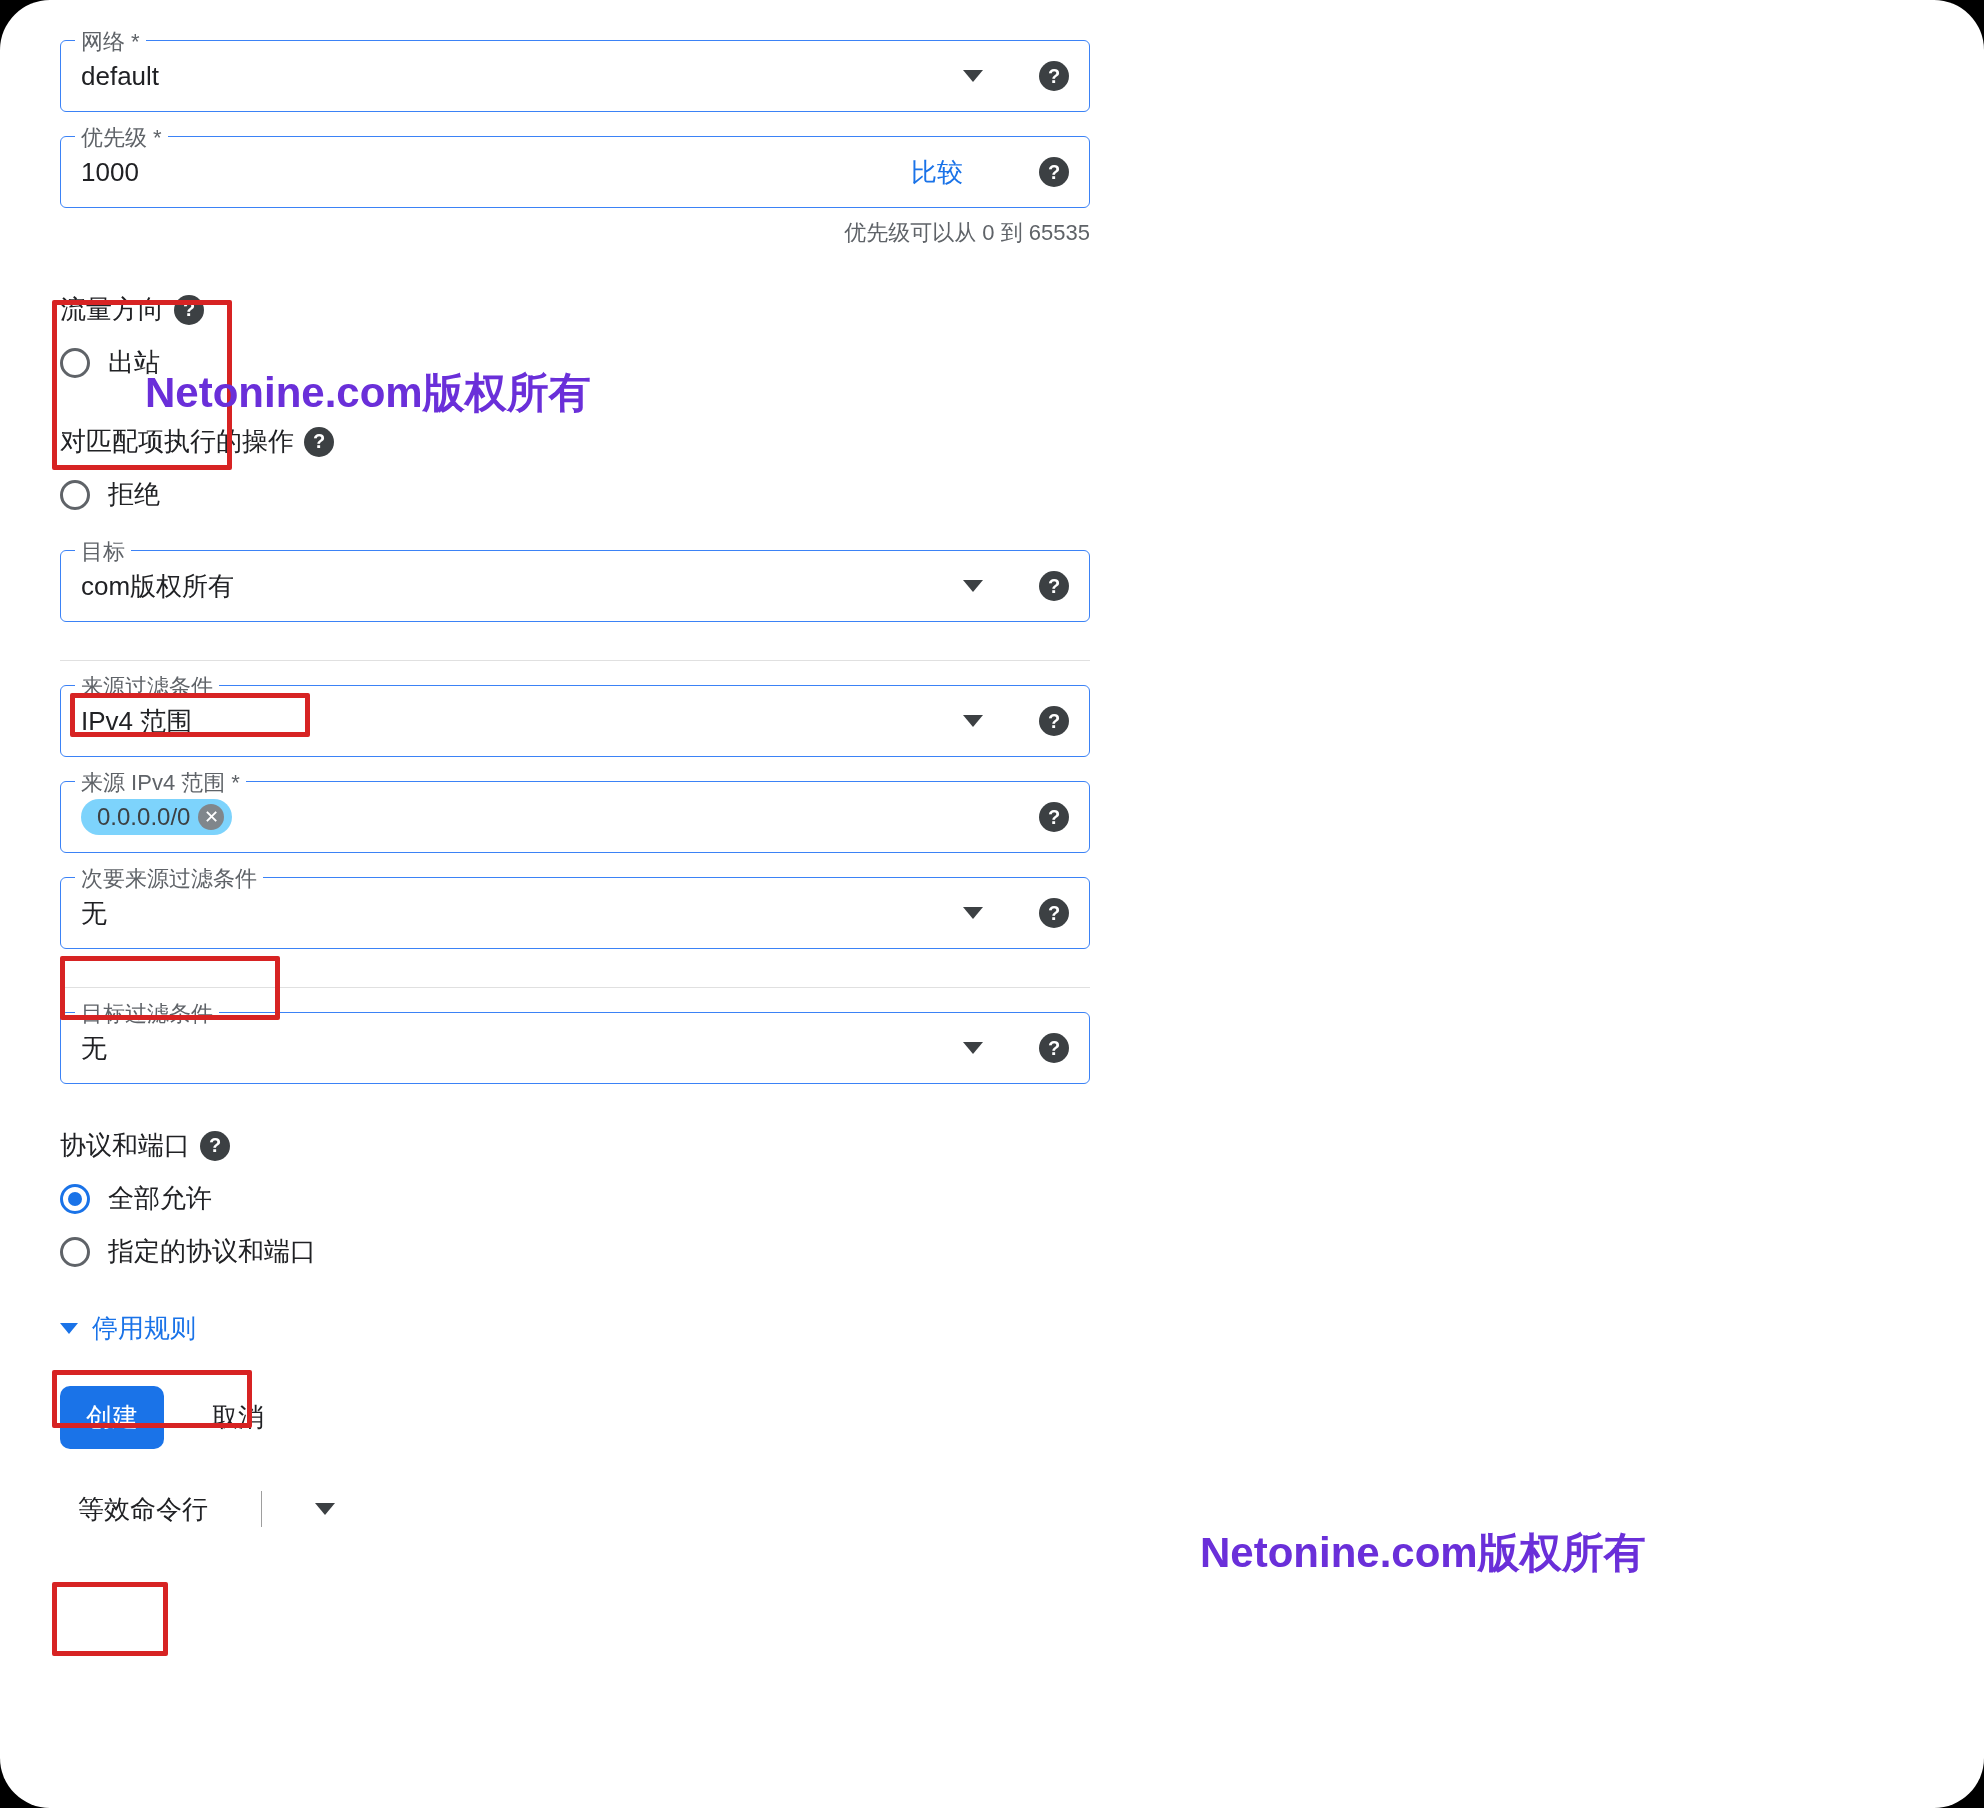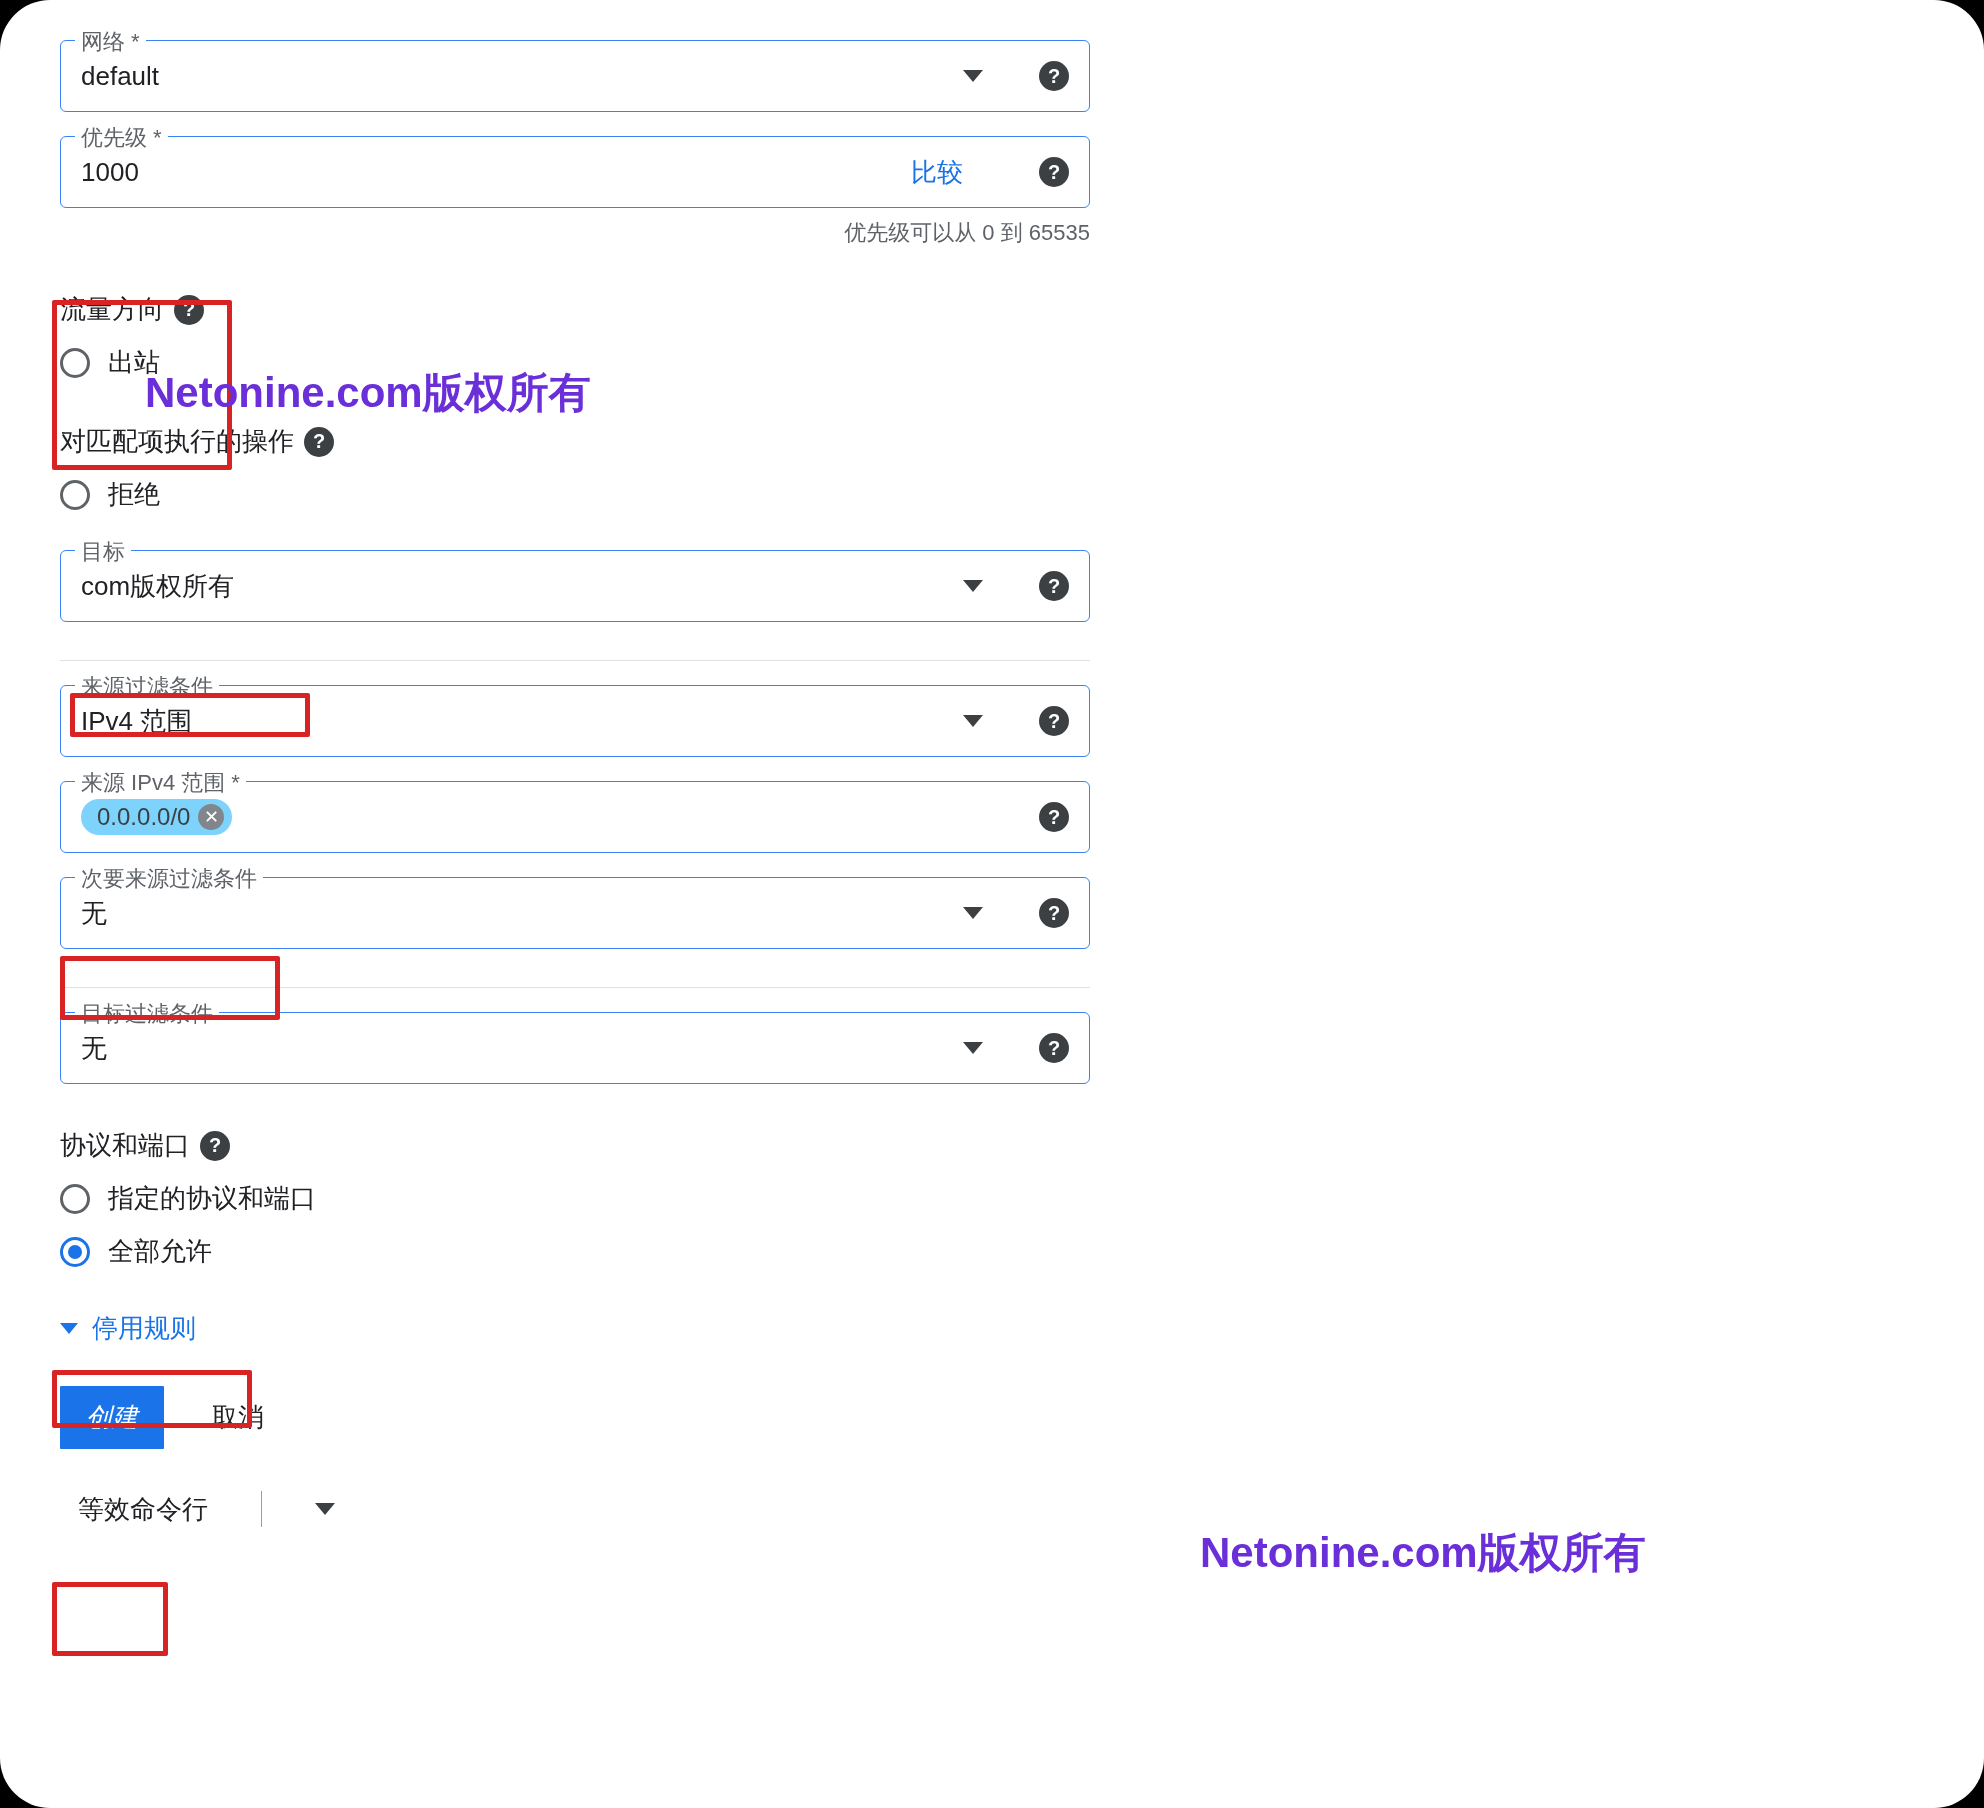--- a/index.html
+++ b/index.html
@@ -114,23 +114,22 @@
     width: 0; height: 0;
     border-left: 9px solid transparent;
     border-right: 9px solid transparent;
     border-top: 11px solid #1a73e8;
     margin-right: 14px;
   }
 
   .btn-row { display:flex; align-items:center; margin-top: 40px; gap: 40px; }
   .btn-primary {
     background: #1a73e8; color: #fff; font-size: 26px;
-    border: none; border-radius: 1px; padding: 14px 26px;
+    border: none; border-radius: 10px; padding: 14px 26px;
     cursor: pointer;
-    font-style: italic;
   }
   .btn-flat {
     background: none; border: none; color: #202124;
     font-size: 26px; cursor: pointer; padding: 14px 8px;
   }
 
   .cmd-row {
     display: flex; align-items: center;
     font-size: 26px; color: #202124; margin-top: 42px;
     padding-left: 18px;
@@ -244,26 +243,26 @@
         <span class="caret"></span>
         <span class="help-icon">?</span>
       </div>
     </div>
 
     <div class="section-title">
       <span>协议和端口</span>
       <span class="help-icon">?</span>
     </div>
     <div class="radio-row">
+      <span class="radio checked"></span>
+      <span>全部允许</span>
+    </div>
+    <div class="radio-row">
       <span class="radio"></span>
       <span>指定的协议和端口</span>
-    </div>
-    <div class="radio-row">
-      <span class="radio checked"></span>
-      <span>全部允许</span>
     </div>
 
     <div class="expand-row">
       <span class="expand-caret"></span>
       <span>停用规则</span>
     </div>
 
     <div class="btn-row">
       <button class="btn-primary">创建</button>
       <button class="btn-flat">取消</button>

